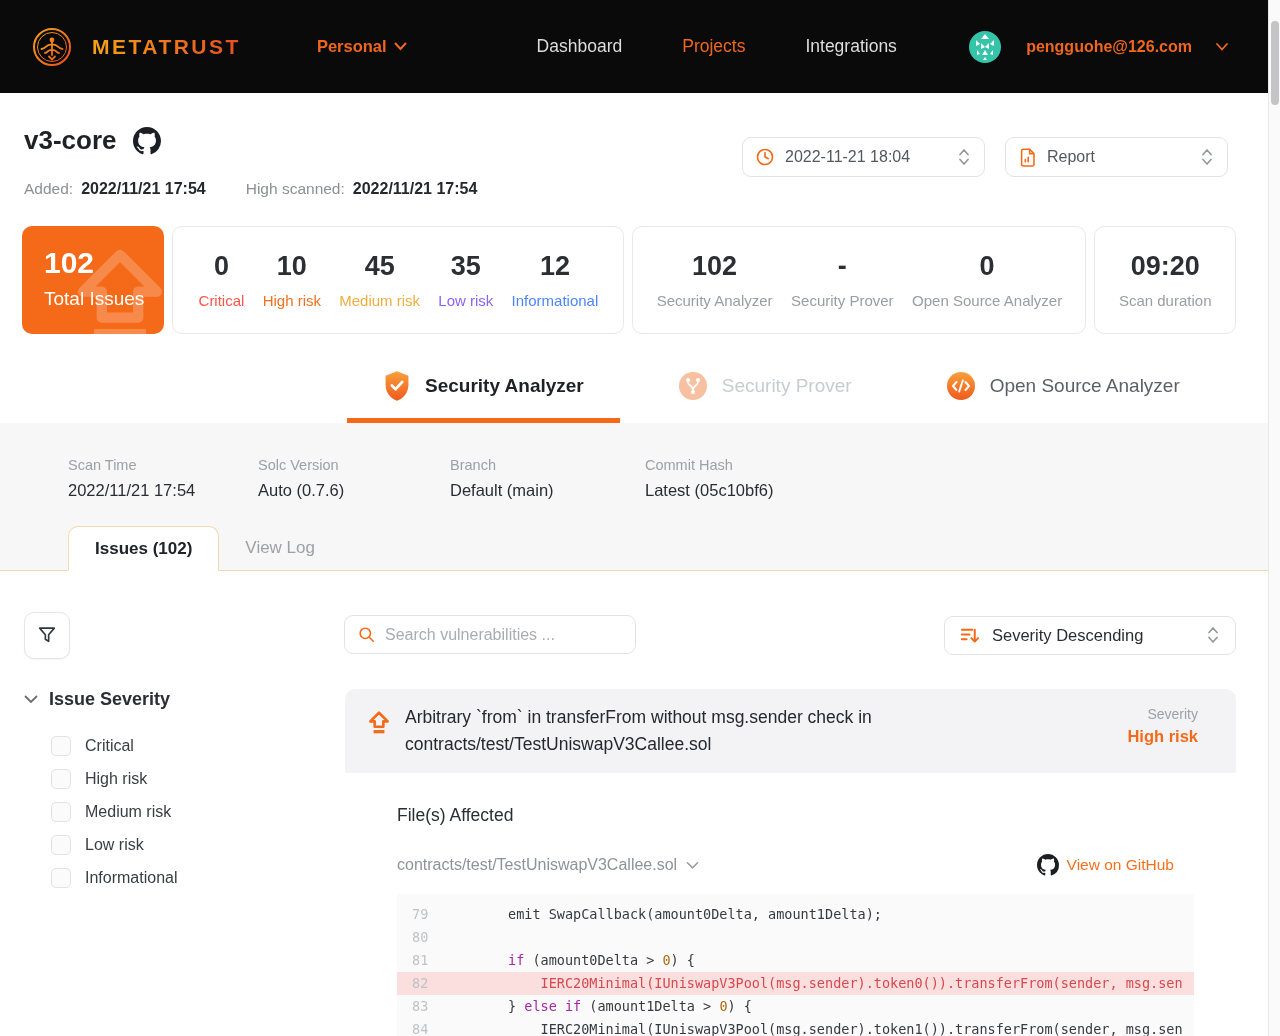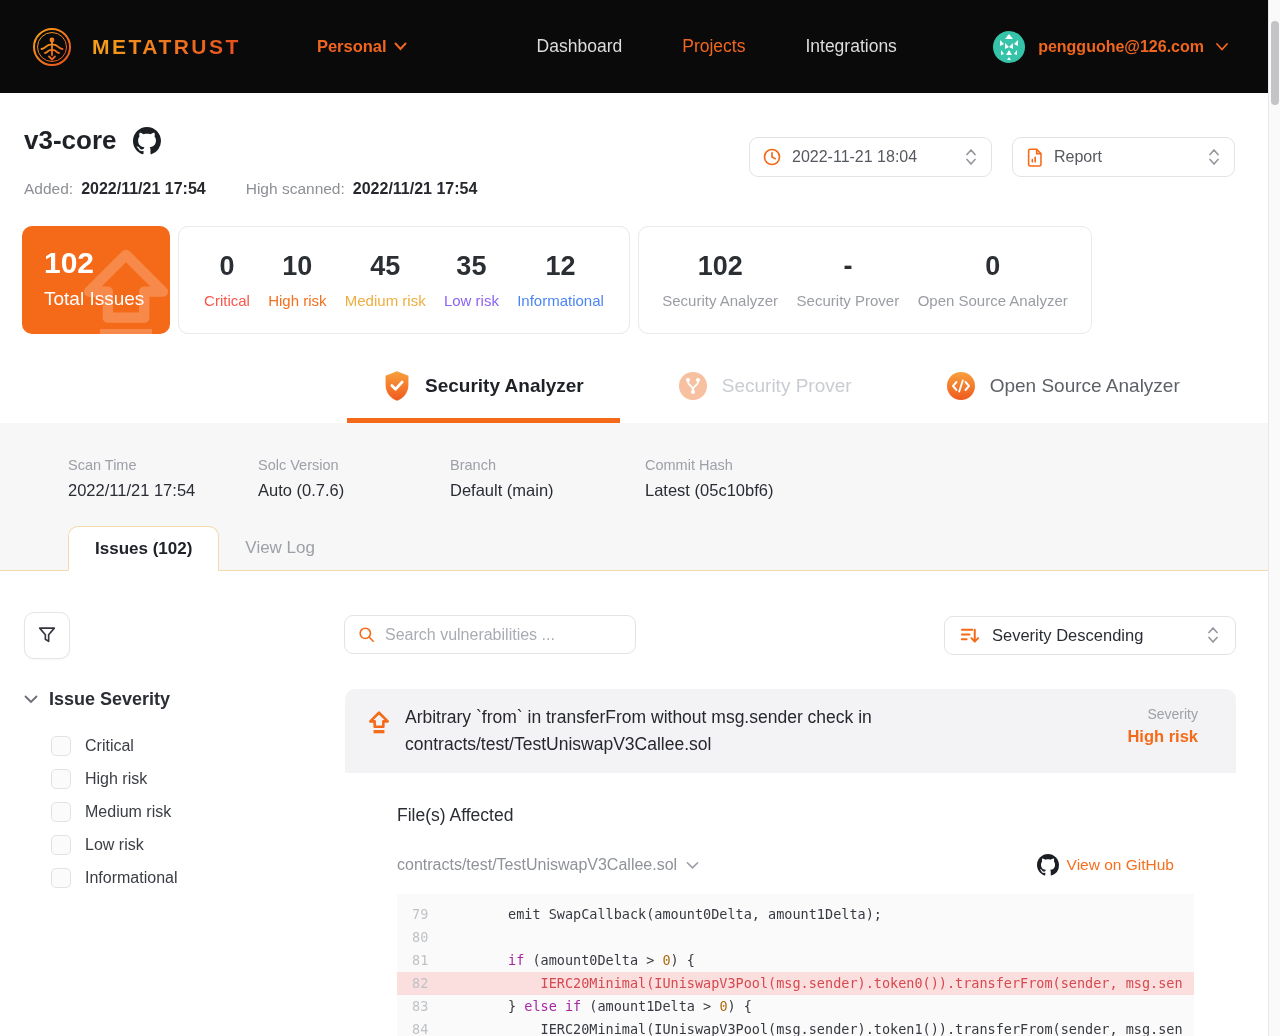--- a/index.html
+++ b/index.html
@@ -9,32 +9,32 @@
 
   
   .topnav { height:93px; background:#0a0a0b; display:flex; align-items:center; padding:0 40px 0 26px; }
   .brand { display:flex; align-items:center; gap:14px; }
   .brand-name { font-size:21px; font-weight:700; letter-spacing:2.5px; color:#f0661e;
     background:linear-gradient(90deg,#f6a21a,#e94e1f); -webkit-background-clip:text; background-clip:text; -webkit-text-fill-color:transparent; }
   .workspace { margin-left:76px; display:flex; align-items:center; gap:7px; color:#f0661e; font-weight:700; font-size:16.5px; cursor:pointer; }
   .nav-links { display:flex; gap:60px; margin-left:130px; font-size:17.5px; color:#dcdcdc; }
   .nav-link { cursor:pointer; }
   .nav-link.active { color:#f0661e; }
-  .nav-user { margin-left:auto; display:flex; align-items:center; gap:12px;text-align:right; }
+  .nav-user { margin-left:auto; display:flex; align-items:center; gap:24px;text-align:right; }
   .nav-email { color:#f0661e; font-weight:700; font-size:16px; }
 
   
   .header { position:relative; padding:32px 32px 0 24px; }
   .title-row { display:flex; align-items:center; gap:16px; }
   .project-title { font-size:26px; font-weight:700; color:#1e2126; }
   .meta-row { display:flex; gap:40px; margin-top:24px; font-size:15.5px; align-items:baseline; }
   .meta-item { display:flex; gap:8px; align-items:baseline; }
   .meta-label { color:#8c8f94; }
   .meta-value { font-weight:700; color:#26282e; font-size:16px; }
-  .header-selects { position:absolute; right:33px; top:44px; display:flex; gap:20px; }
+  .header-selects { position:absolute; right:40px; top:44px; display:flex; gap:20px; }
   .select-box { height:40px; border:1px solid #e3e3e6; border-radius:9px; background:#fff;
     display:flex; align-items:center; gap:10px; padding:0 12px; font-size:16px; color:#55585e; cursor:pointer; }
   .select-box.scan-select { width:243px; }
   .select-box.report-select { width:223px; }
   .select-caret { margin-left:auto; }
 
   
   .stats { display:flex; gap:8px; padding:28px 32px 0 22px; }
   .card { border:1px solid #e9e9eb; border-radius:10px; height:108px; background:#fff; }
   .card-total { width:148px; background:#f56a18; border:none; color:#fff; padding:20px 0 0 22px; position:relative; overflow:hidden; }
@@ -250,20 +250,24 @@
       </div>
       <div class="stat-col">
         <div class="stat-val">-</div>
         <div class="stat-lbl">Security Prover</div>
       </div>
       <div class="stat-col">
         <div class="stat-val">0</div>
         <div class="stat-lbl">Open Source Analyzer</div>
       </div>
     </div>
+    <div class="card card-duration">
+      <div class="stat-val">09:20</div>
+      <div class="stat-lbl" style="margin-top:10px">Scan duration</div>
+    </div>
   </div>
 
   <div class="an-tabs">
     <div class="an-tab active">
       <svg width="28" height="32" viewBox="0 0 24 28">
         <defs>
             <linearGradient id="lg2" x1="0" y1="0" x2="0" y2="1">
           <stop offset="0" stop-color="#f8a03c"></stop>
               <stop offset="1" stop-color="#ef5a1e"></stop>
             </linearGradient>

